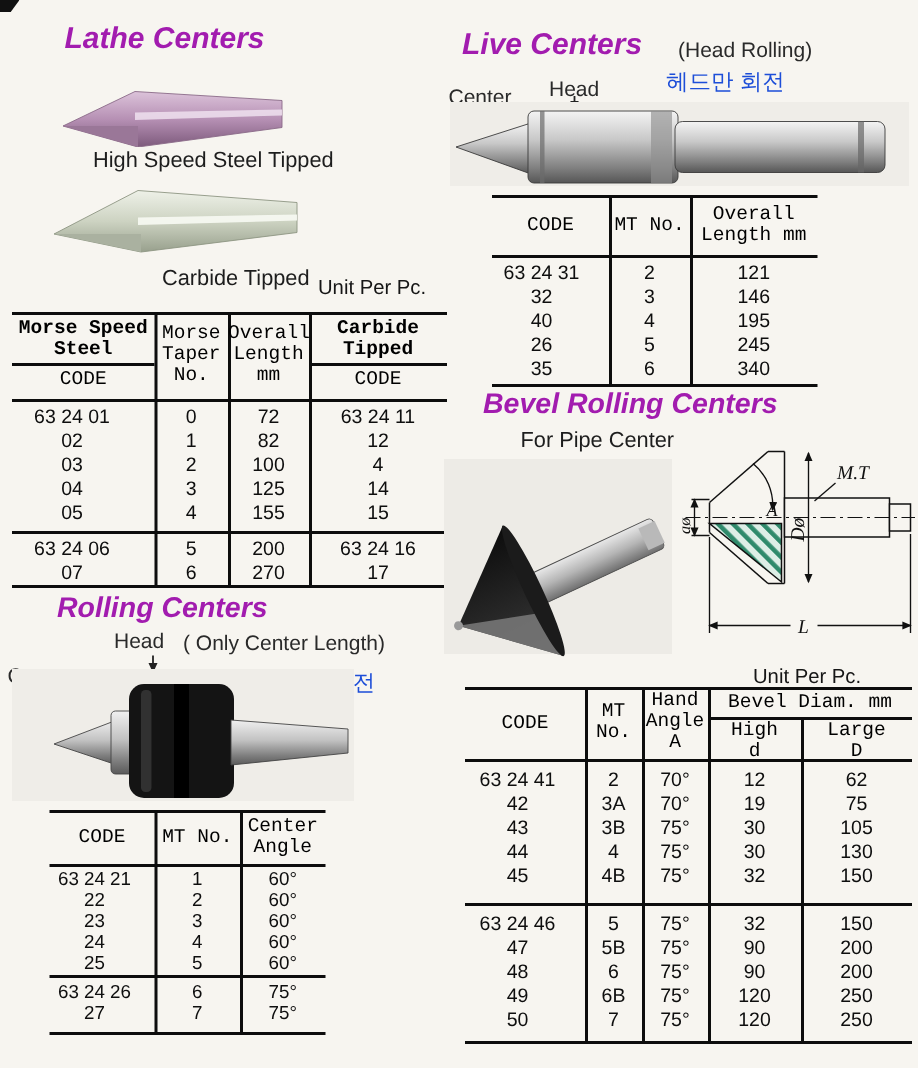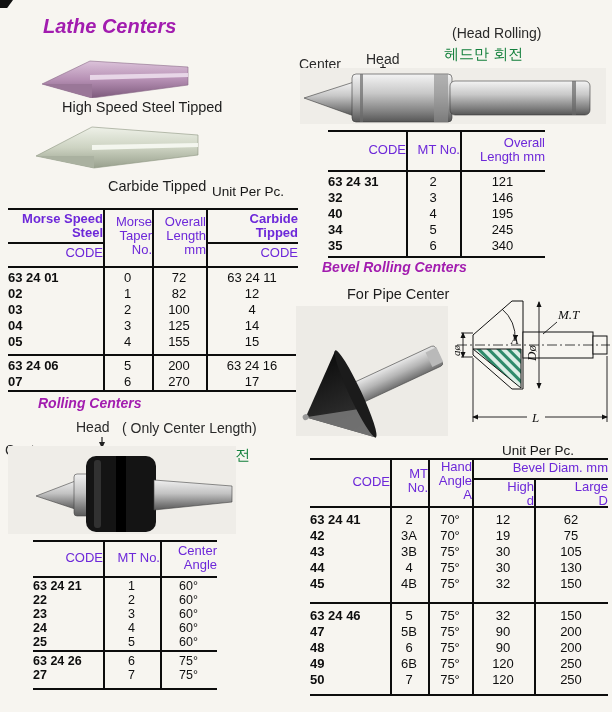--- a/index.html
+++ b/index.html
@@ -3,34 +3,34 @@
 <meta charset="utf-8">
 <style>
   html,body { margin:0; padding:0; background:#9a9a9a; }
   #page {
     position:relative; width:612px; height:712px; margin:0 auto;
     background:#f7f5f0; font-family:"Liberation Sans", sans-serif; color:#111;
     overflow:hidden;
   }
   .abs { position:absolute; }
   .title { font-style:italic; font-weight:700; font-size:20px; line-height:1; color:#a21caf; white-space:nowrap; }
-  .title.sm { font-size:14px; }
+  .title.sm { font-size:19px; }
   .caption { font-size:14.5px; color:#1d1d1d; white-space:nowrap;margin-left:16px; }
   .note    { font-size:14px;   color:#2a2a2a; white-space:nowrap; }
-  .korean  { font-size:15px;   color:#15803d; white-space:nowrap;text-align:center; }
+  .korean  { font-size:15px;   color:#1d4ed8; white-space:nowrap;text-align:center; }
   .unit    { font-size:13.5px; color:#161616; white-space:nowrap; }
   .tbl { position:absolute; }
   .hline { position:absolute; left:0; height:2px; background:#0d0d0d; }
   .vline { position:absolute; top:0; width:1.5px; background:#0d0d0d; }
-  .th { position:absolute; text-align:right; font-size:13px; line-height:14px; color:#6d28d9; white-space:pre-line; }
+  .th { position:absolute; text-align:center; font-size:13px; line-height:14px; color:#000000; white-space:pre-line;font-family:Liberation Mono, monospace; }
   .th.b { font-weight:700; }
   .rows { position:absolute; left:0; }
   .t-row { display:grid; grid-template-columns:var(--cols); height:var(--rh,16px); }
   .td { font-size:var(--fs,13px); line-height:var(--rh,16px); text-align:center; color:#0e0e0e; }
-  .td.c0 { text-align:left; font-weight:700; padding-right:var(--cpad,14px); }
+  .td.c0 { text-align:center; font-weight:400; padding-right:var(--cpad,14px); }
   svg text { font-family:"Liberation Serif", serif; font-style:italic; fill:#111; }
   .corner-mark { position:absolute; left:0; top:0; width:13px; height:8px; background:#111;
                  clip-path:polygon(0 0,100% 0,55% 100%,0 100%); }
 </style>
 </head>
 <body>
 
 <div id="page">
 
   <div class="corner-mark"></div>
@@ -222,20 +222,21 @@
           <div class="td c2">75°</div>
         </div>
         <div class="t-row">
           <div class="td c0">27</div>
           <div class="td c1">7</div>
           <div class="td c2">75°</div>
         </div>
       </div>
   </div>
 
+  <div class="abs title" style="left:308px;top:20px">Live Centers</div>
   <div class="abs note" style="left:452px;top:25px">(Head Rolling)</div>
   <div class="abs korean" style="left:444px;top:45px">헤드만 회전</div>
   <div class="abs note" style="left:299px;top:56px">Center</div>
   <div class="abs note" style="left:366px;top:51px">Head</div>
 
   <svg class="abs" style="left:315px;top:72px" width="22" height="22">
     <defs>
         <marker id="ah3" markerWidth="7" markerHeight="7" refX="5" refY="2.5" orient="auto">
           <path d="M0,0 L5.5,2.5 L0,5 z" fill="#222"></path>
         </marker>
@@ -291,21 +292,21 @@
           <div class="td c0">32</div>
           <div class="td c1">3</div>
           <div class="td c2">146</div>
         </div>
         <div class="t-row">
           <div class="td c0">40</div>
           <div class="td c1">4</div>
           <div class="td c2">195</div>
         </div>
         <div class="t-row">
-          <div class="td c0">34</div>
+          <div class="td c0">26</div>
           <div class="td c1">5</div>
           <div class="td c2">245</div>
         </div>
         <div class="t-row">
           <div class="td c0">35</div>
           <div class="td c1">6</div>
           <div class="td c2">340</div>
         </div>
       </div>
   </div>

